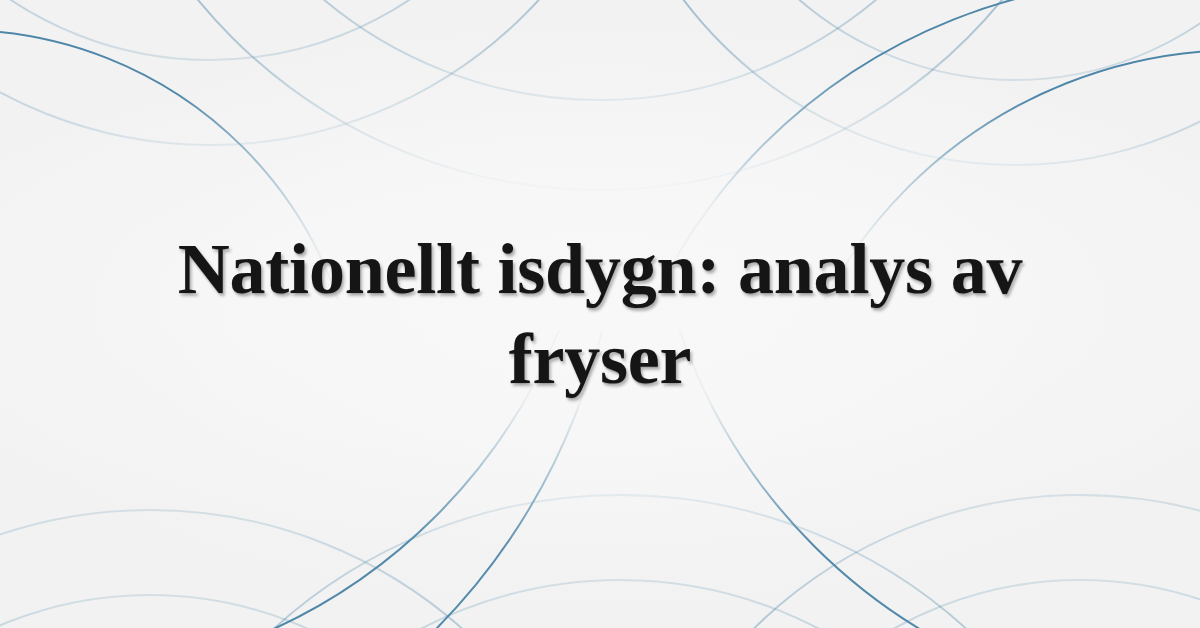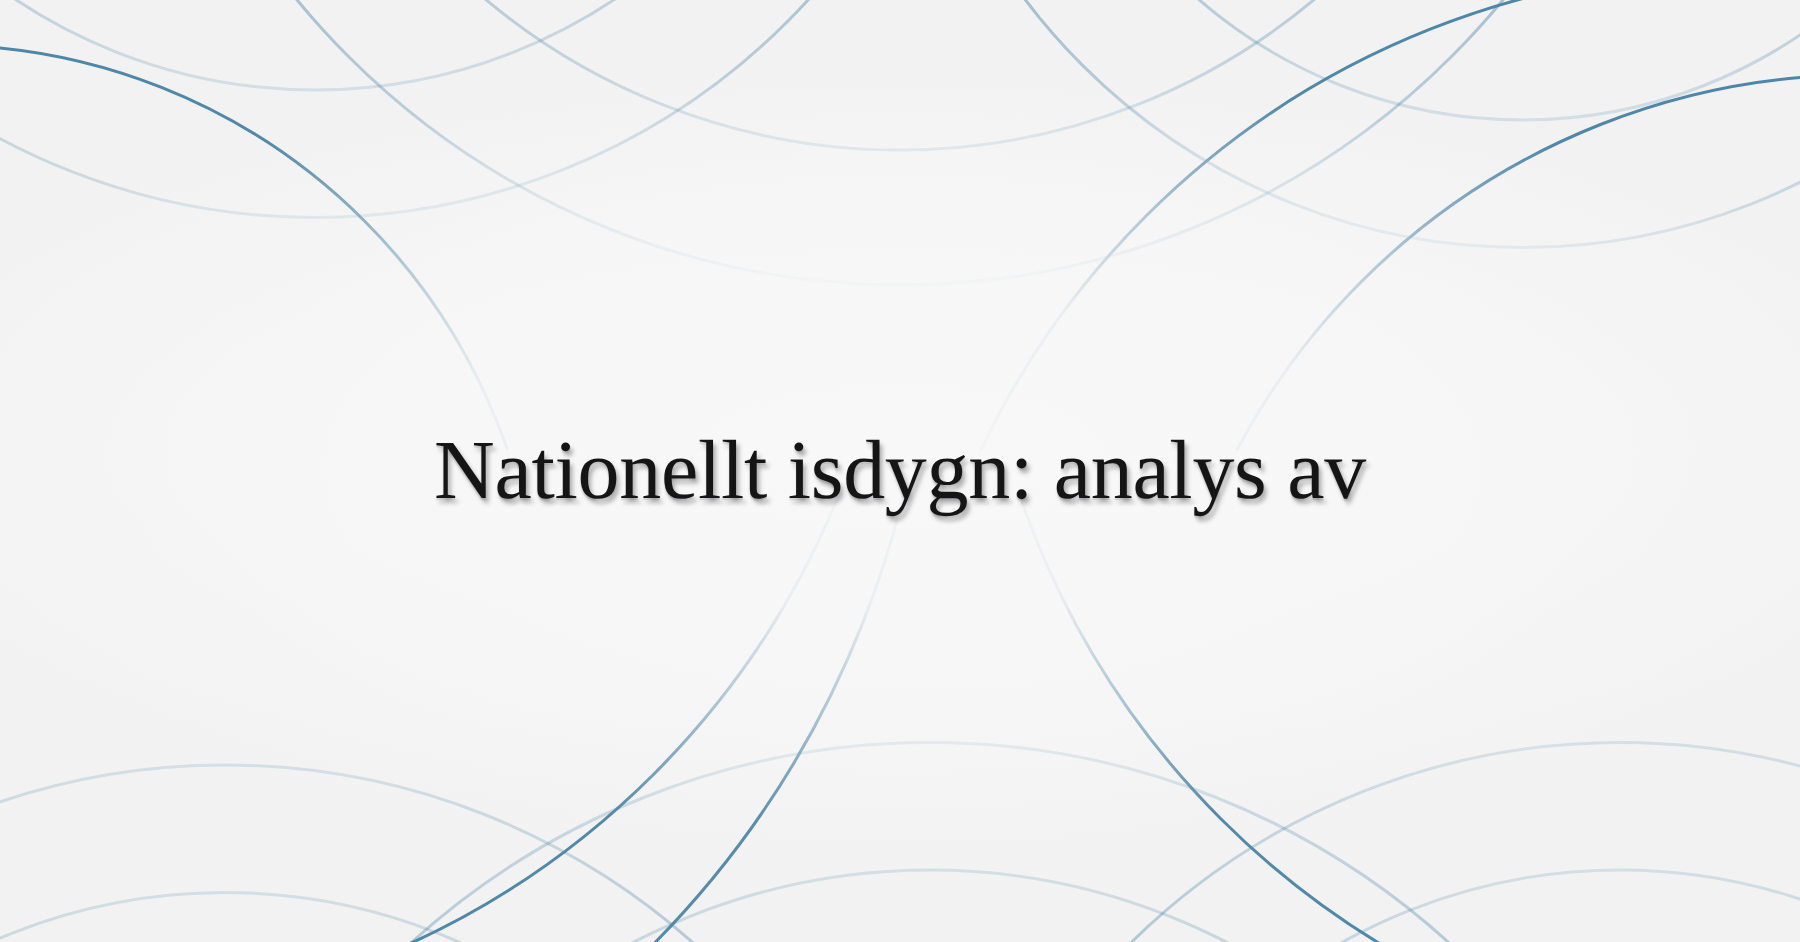--- a/index.html
+++ b/index.html
@@ -65,22 +65,22 @@
     display: flex;
     align-items: center;
     justify-content: center;
     padding: 0 90px;
     box-sizing: border-box;
   }
 
   h1.title {
     margin: 0;
     font-family: "Liberation Serif", "DejaVu Serif", serif;
-    font-weight: 400;
-    font-size: 56px;
+    font-weight: 700;
+    font-size: 72px;
     line-height: 90px;
     letter-spacing: -0.2px;
     text-align: center;
     color: #151515;
     text-shadow:
       2px 3px 3px rgba(90,90,95,0.45),
       0 1px 1px rgba(120,120,125,0.30);
     max-width: 900px;
   }
   h1.title .ln {
@@ -139,16 +139,17 @@
         <circle cx="1210" cy="150" r="560"></circle>
       </g>
     </svg>
   </div>
 
   <div class="veil"></div>
 
   <div class="title-wrap">
     <h1 class="title">
       <span class="ln">Nationellt isdygn: analys av</span>
+      <span class="ln">fryser</span>
     </h1>
   </div>
 
 </div>
 
 </body></html>

